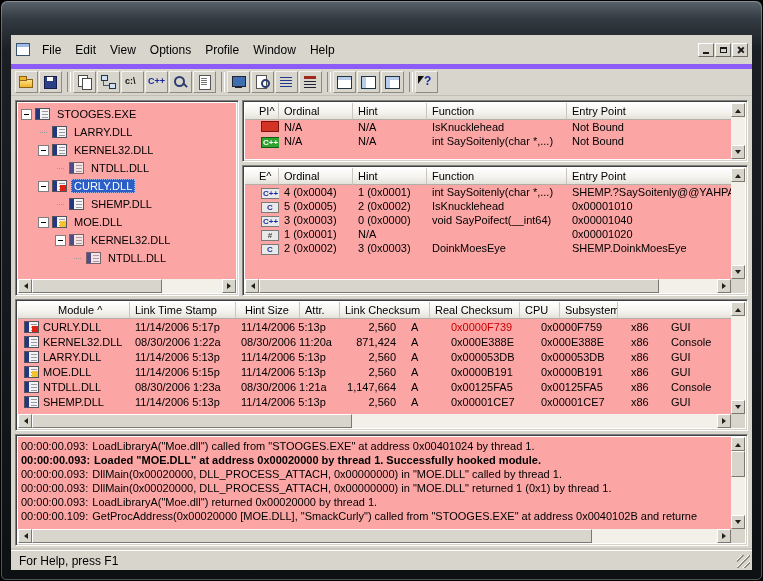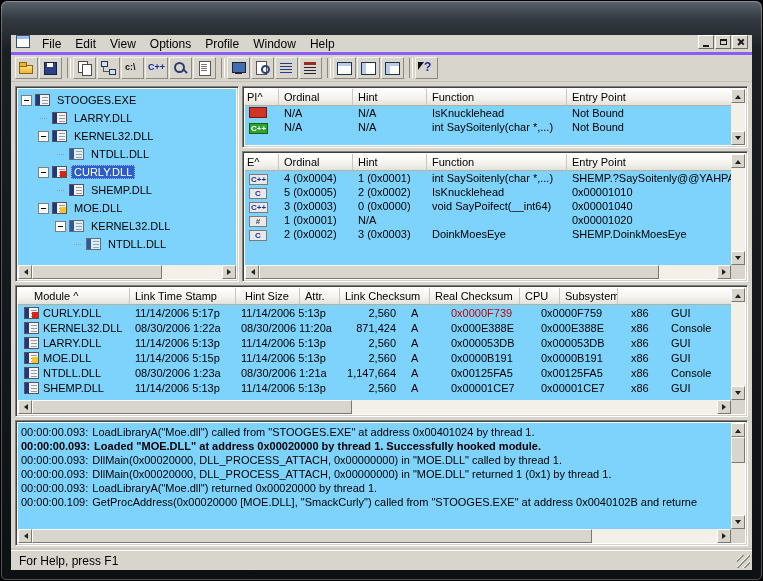--- a/index.html
+++ b/index.html
@@ -22,21 +22,21 @@
   .g-min{width:9px;height:3px;background:#fff;box-shadow:0 1px 1px rgba(0,0,0,.6);margin-top:4px}
   .g-max{width:10px;height:8px;border:2px solid #fff;box-shadow:0 1px 1px rgba(0,0,0,.6)}
   .g-close{position:relative;width:12px;height:12px}
   .g-close::before,.g-close::after{content:"";position:absolute;left:5px;top:0;width:2px;height:12px;background:#fff;box-shadow:0 0 2px rgba(0,0,0,.7)}
   .g-close::before{transform:rotate(45deg)}.g-close::after{transform:rotate(-45deg)}
 
   
   .client{position:absolute;left:10px;right:10px;top:34px;bottom:10px;background:#d8d5cd;display:flex;flex-direction:column}
 
   
-  .menubar{height:20px;display:flex;padding:0 2px;border-bottom:3px solid #8b5cf6;font-size:12px;color:#000}
+  .menubar{height:34px;display:flex;align-items:center;padding:0 2px;border-bottom:5px solid #8b5cf6;font-size:12px;color:#000}
   .mdi-doc{width:14px;height:13px;border:1px solid #37506e;background:linear-gradient(#9dbde4 0 3px,#fff 3px);margin:0 5px 0 3px}
   .menu-items{display:flex;height:100%}
   .menu-item{display:flex;align-items:center;padding:0 7px;cursor:default}
   .mdi-buttons{margin-left:auto;display:flex;margin-right:2px}
   .mbtn{width:16px;height:14px;margin-left:1px;background:#d8d5cd;border:1px solid;border-color:#fff #6f6c66 #6f6c66 #fff;
     display:flex;align-items:center;justify-content:center}
   .m-min{width:6px;height:2px;background:#1a1a1a;margin-top:7px}
   .m-rest{width:7px;height:6px;border:1px solid #1a1a1a;border-top:2px solid #1a1a1a}
   .m-close{position:relative;width:8px;height:8px}
   .m-close::before,.m-close::after{content:"";position:absolute;left:3.5px;top:0;width:1.5px;height:8px;background:#1a1a1a}
@@ -87,39 +87,39 @@
   .vsplit{width:3px}
   .hsplit{height:3px}
   .rightcol{flex:1;display:flex;flex-direction:column;min-width:0}
   .tree-panel{width:224px}
   .imports-panel{height:62px}
   .exports-panel{flex:1}
   .modules-panel{height:132px}
   .log-panel{flex:1;min-height:0}
 
   
-  .area{position:absolute;left:2px;top:2px;background:#7dd3fc;overflow:hidden;display:flex;flex-direction:column}
+  .area{position:absolute;left:2px;top:2px;background:#fca5a5;overflow:hidden;display:flex;flex-direction:column}
   .tree-area{right:2px;bottom:16px}
   .imp-area{right:16px;bottom:2px}
   .exp-area{right:16px;bottom:16px}
   .mod-area{right:16px;bottom:16px}
   .log-area{right:16px;bottom:16px;padding:2px 0 0 3px}
 
   
   .lheader{display:flex;height:17px;flex:none;font-size:11px;color:#000}
   .hcell{display:flex;align-items:center;padding:0 5px;white-space:nowrap;overflow:hidden;flex:none;
     background:linear-gradient(#ffffff,#f4f2ed 60%,#e4e1da);border-right:1px solid #cac6be;border-bottom:1px solid #b3afa7}
   .hfill{flex:1;border-right:none}
   .lrows{flex:1}
   .lrow{display:flex;align-items:center;height:14px;font-size:11px;white-space:nowrap;color:#000}
   .mrow{height:15px}
   .lc{overflow:hidden;white-space:nowrap;flex:none;padding:0 5px}
-  .ci0{width:34px;padding:0 2px}.ci1{width:74px}.ci2{width:74px}.ci3{width:140px}.ci4{flex:1}
+  .ci0{width:34px;padding:0 14px}.ci1{width:74px}.ci2{width:74px}.ci3{width:140px}.ci4{flex:1}
   .cm0{width:112px;display:flex;align-items:center;gap:4px;padding:0 4px 0 6px}
-  .hm0{width:112px;padding-left:16px}
+  .hm0{width:112px;padding-left:40px}
   .cm1{width:106px}.cm2{width:106px}
   .cm3{width:64px;justify-content:flex-end;text-align:right;padding-right:10px}
   .cm4{width:40px}.cm5{width:90px}.cm6{width:90px}.cm7{width:40px}.cm8{width:58px}
   .lc[data-bad="true"]{color:#c80000}
 
   
   .fico{display:inline-block;min-width:18px;height:11px;border:1px solid #7a7a7a;background:#e9e9e9;color:#1b2fa0;
     font:bold 8px/10px "Liberation Sans",sans-serif;text-align:center;padding:0 1px;margin-left:2px}
   .fico[data-v="red"]{background:#d23325;border-color:#7c150c;color:#fff}
   .fico[data-v="green"]{background:#2fa32f;border-color:#145c14;color:#fff}

